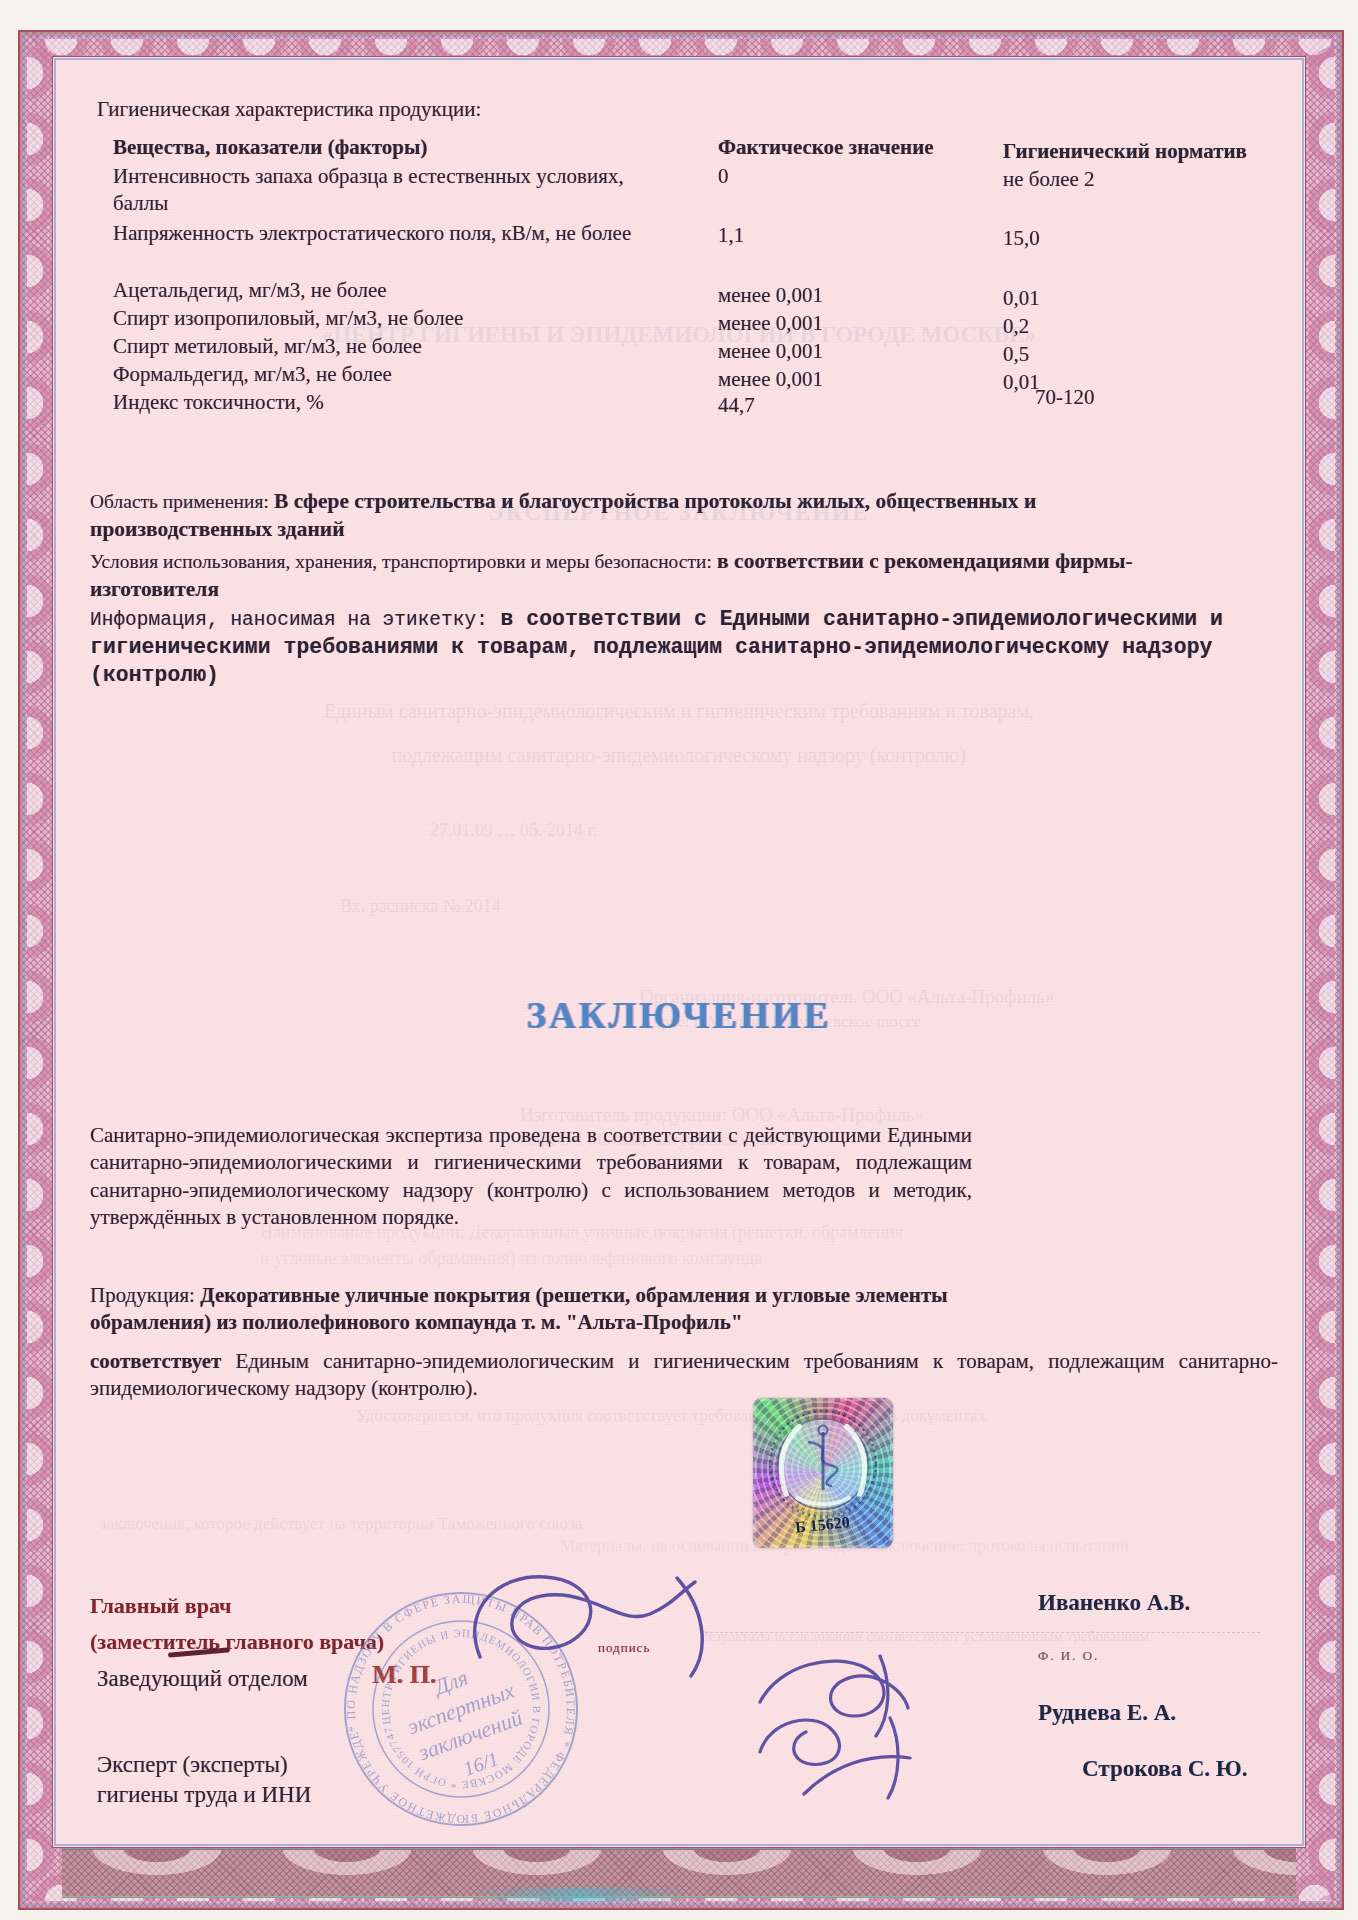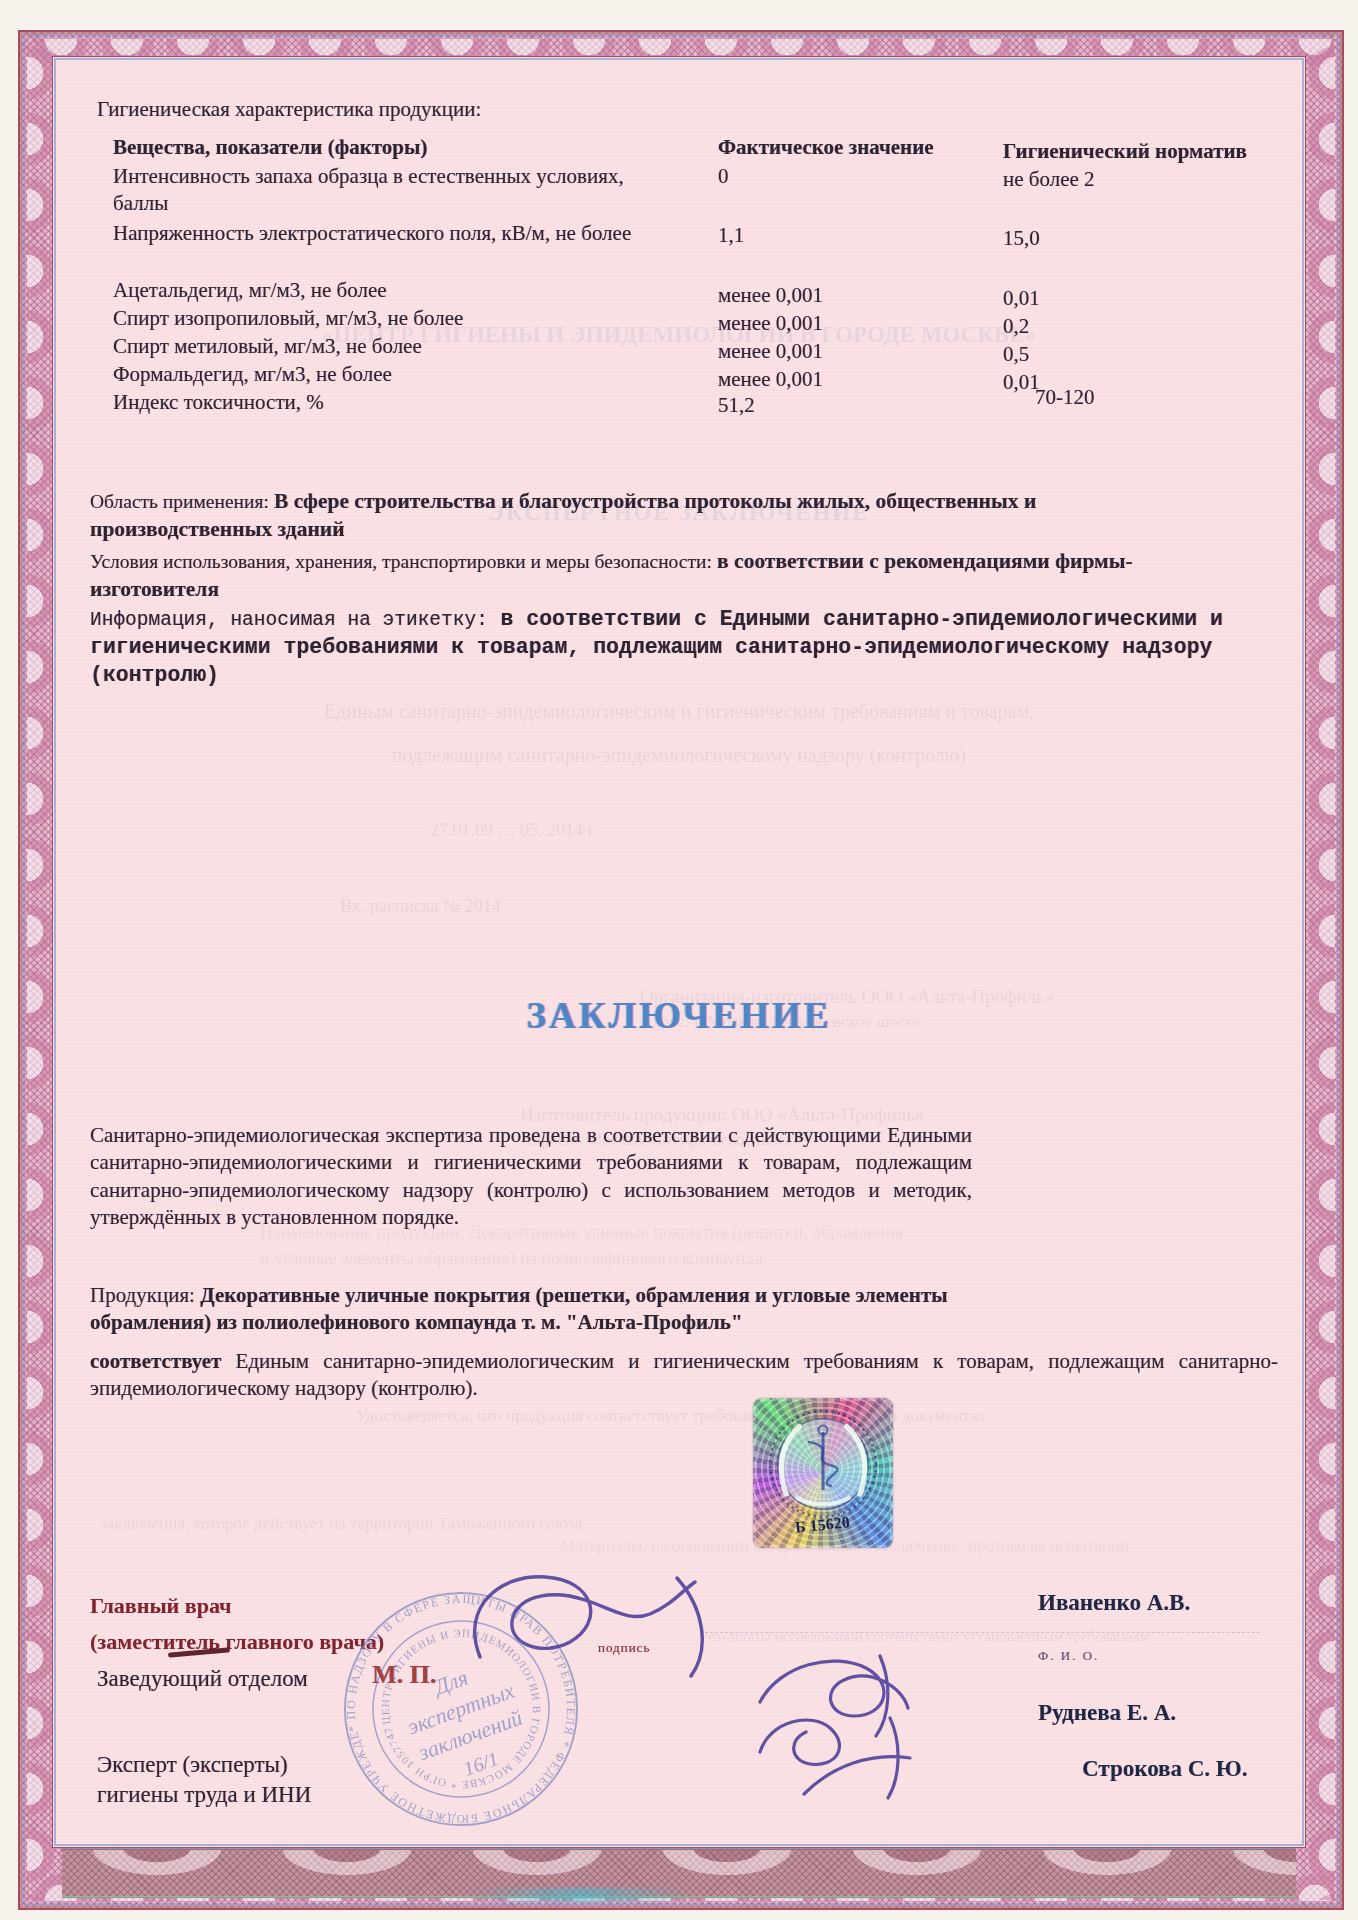--- a/index.html
+++ b/index.html
@@ -161,21 +161,21 @@
 
   <div class="t" style="top:333px;left:113px;">Спирт метиловый, мг/м3, не более</div>
   <div class="t" style="top:338px;left:718px;">менее 0,001</div>
   <div class="t" style="top:341px;left:1003px;">0,5</div>
 
   <div class="t" style="top:361px;left:113px;">Формальдегид, мг/м3, не более</div>
   <div class="t" style="top:366px;left:718px;">менее 0,001</div>
   <div class="t" style="top:369px;left:1003px;">0,01</div>
 
   <div class="t" style="top:389px;left:113px;">Индекс токсичности, %</div>
-  <div class="t" style="top:392px;left:718px;">51,2</div>
+  <div class="t" style="top:392px;left:718px;">44,7</div>
   <div class="t" style="top:384px;left:1003px;margin-left:32px;">70-120</div>
 
   <div class="t" style="top:488px;left:90px;width:1125px;">
     <span class="lbl">Область применения:</span>
     <span class="val">В сфере строительства и благоустройства протоколы жилых, общественных и производственных зданий</span>
   </div>
   <div class="t" style="top:548px;left:90px;width:1155px;">
     <span class="lbl">Условия использования, хранения, транспортировки и меры безопасности:</span>
     <span class="val">в соответствии с рекомендациями фирмы-изготовителя</span>
   </div>

